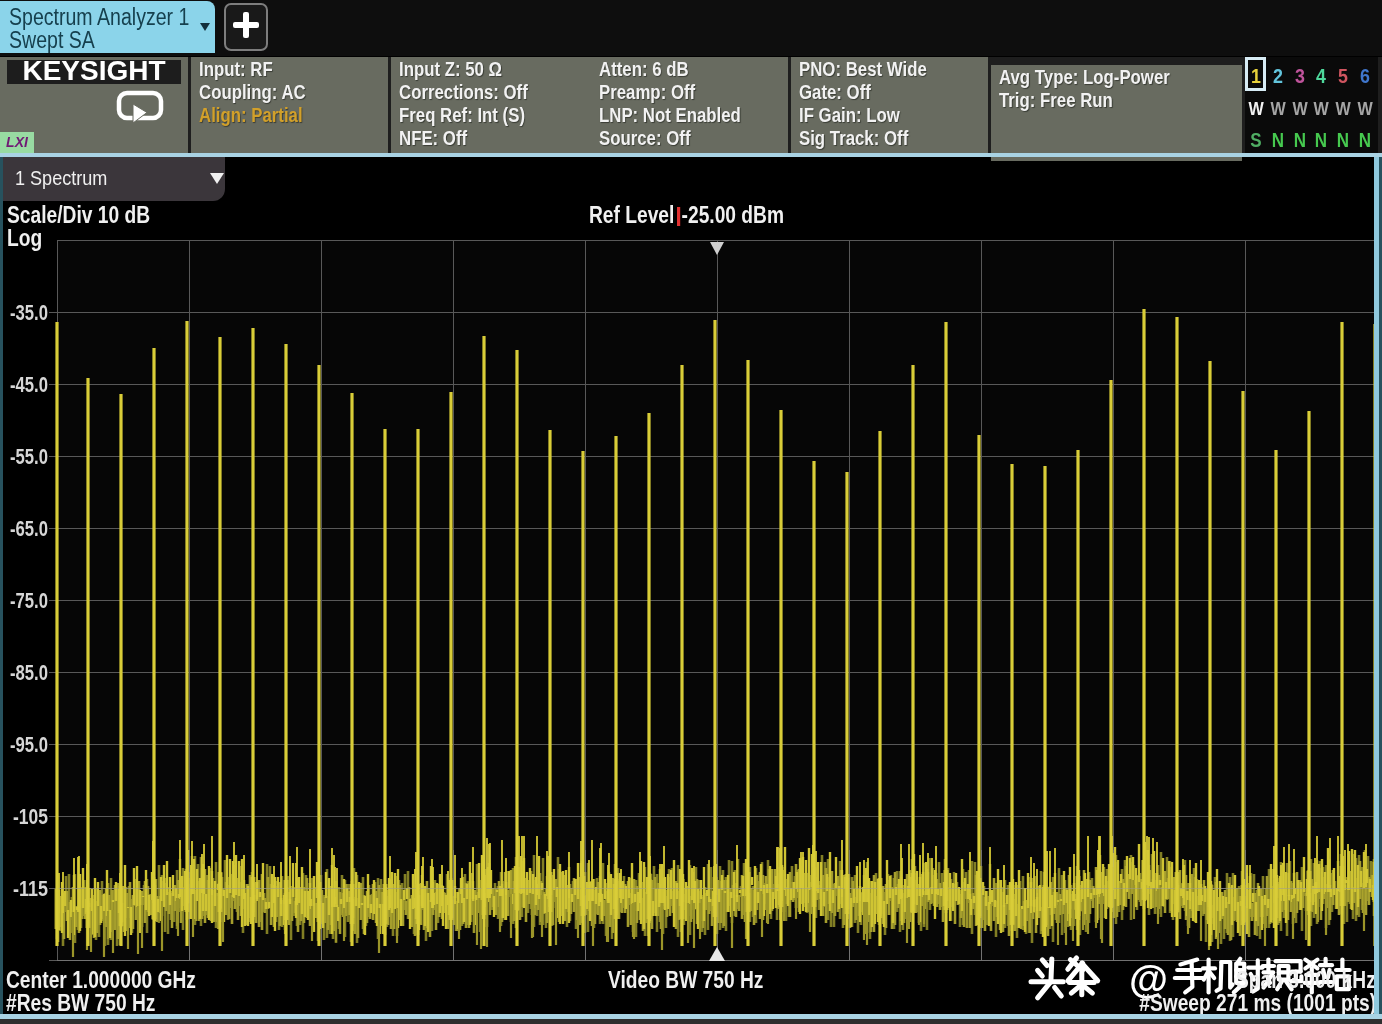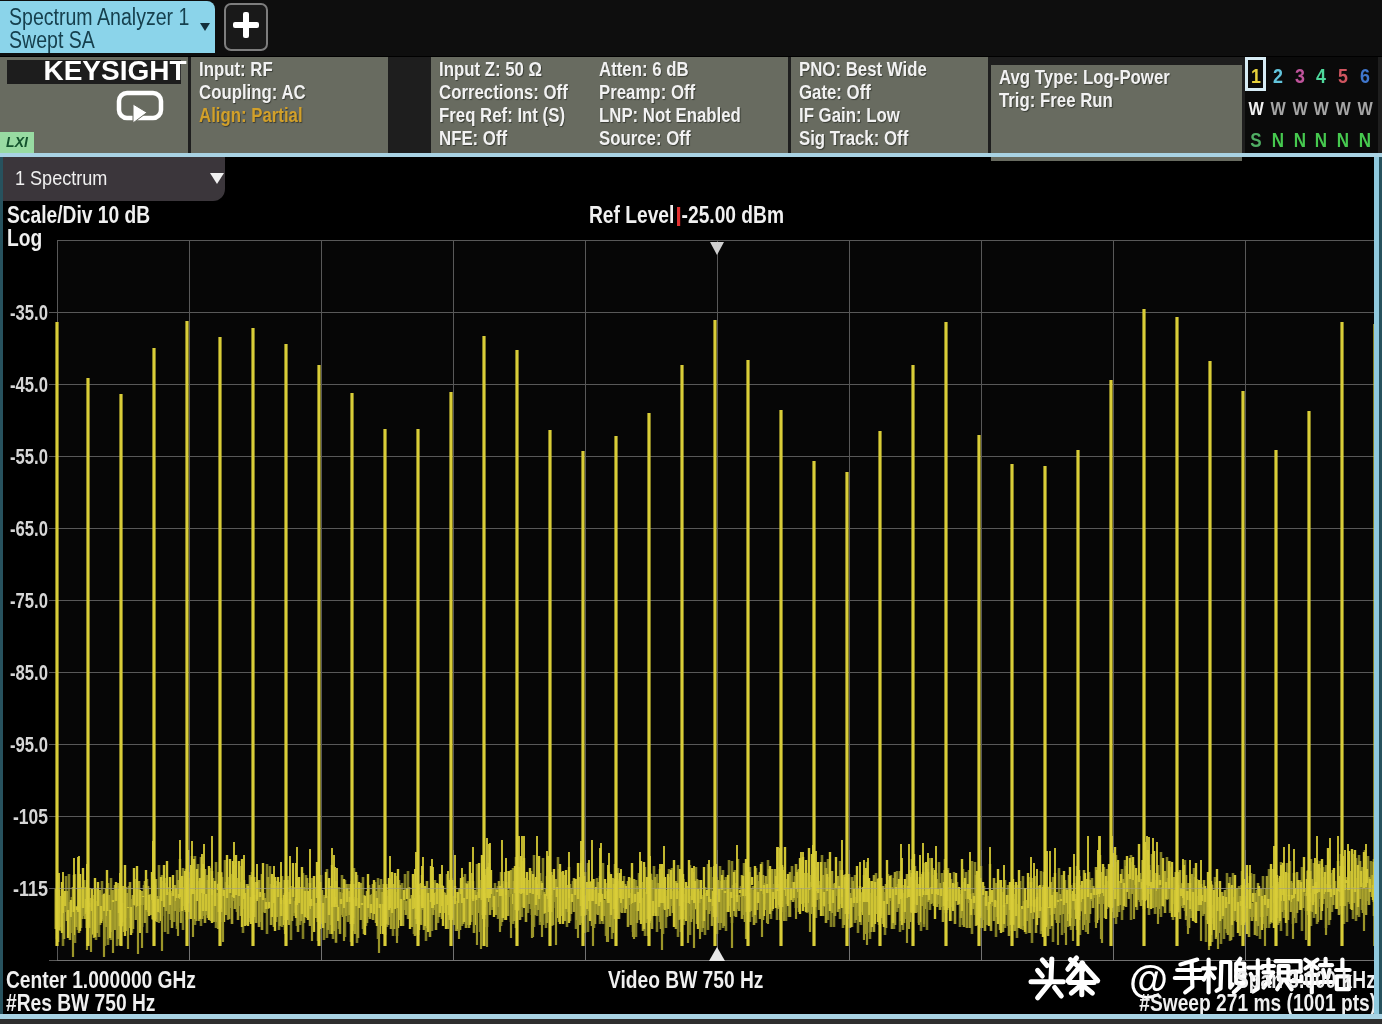--- a/index.html
+++ b/index.html
@@ -17,34 +17,34 @@
   <div style="position:absolute;left:200px;top:22px;width:0;height:0;border-left:5px solid transparent;border-right:5px solid transparent;border-top:8px solid #14303c;"></div>
 </div>
 <div style="position:absolute;left:224px;top:3px;width:44px;height:48px;background:#191919;border:2px solid #7d7d7d;border-radius:7px;">
   <div style="position:absolute;left:7px;top:17px;width:26px;height:6px;background:#fff;border-radius:2px;"></div>
   <div style="position:absolute;left:17px;top:7px;width:6px;height:26px;background:#fff;border-radius:2px;"></div>
 </div>
 
 <div style="position:absolute;left:0;top:57px;width:1382px;height:96px;background:#1e1e1e;"></div>
 <div style="position:absolute;left:0;top:57px;width:188px;height:96px;background:#686b60;">
   <div style="position:absolute;left:7px;top:3px;width:174px;height:24px;background:#1d1d1d;"></div>
-  <div style="position:absolute;left:7px;top:-2px;width:174px;text-align:center;font-size:28px;font-weight:bold;color:#fff;white-space:nowrap;margin-left:21px;">KEYSIGHT</div>
+  <div style="position:absolute;left:7px;top:-2px;width:174px;text-align:center;font-size:28px;font-weight:bold;color:#fff;white-space:nowrap;">KEYSIGHT</div>
   <svg style="position:absolute;left:112px;top:33px;" width="56" height="40" viewBox="0 0 56 40">
     <rect x="7" y="3" width="42" height="25" rx="8" fill="none" stroke="#fff" stroke-width="4.5"></rect>
     <polygon points="21,14 35,22.5 21,33" fill="#fff" stroke="#686b60" stroke-width="1"></polygon>
   </svg>
-  <div style="position:absolute;left:0px;top:75px;width:34px;height:21px;background:#98dba2;color:#14532d;
+  <div style="position:absolute;left:0px;top:75px;width:34px;height:21px;background:#98dba2;color:#701a75;
        font-size:14px;font-weight:bold;font-style:italic;text-align:center;line-height:21px;">LXI</div>
 </div>
 <div style="position:absolute;left:191px;top:57px;width:197px;height:96px;background:#686b60;">
     <div style="position:absolute;left:8px;top:1px;color:#f2f2f2;font-size:20px;font-weight:bold;transform:scaleX(0.84);transform-origin:0 0;white-space:nowrap;text-shadow:1px 1px 1px #3a3d35;">Input: RF</div>
     <div style="position:absolute;left:8px;top:24px;color:#f2f2f2;font-size:20px;font-weight:bold;transform:scaleX(0.84);transform-origin:0 0;white-space:nowrap;text-shadow:1px 1px 1px #3a3d35;">Coupling: AC</div>
     <div style="position:absolute;left:8px;top:47px;color:#d2a02a;font-size:20px;font-weight:bold;transform:scaleX(0.84);transform-origin:0 0;white-space:nowrap;text-shadow:1px 1px 1px #3a3d35;">Align: Partial</div>
   </div>
-<div style="position:absolute;left:391px;top:57px;width:227px;height:96px;background:#686b60;margin-left:40px;">
+<div style="position:absolute;left:391px;top:57px;width:227px;height:96px;background:#686b60;">
     <div style="position:absolute;left:8px;top:1px;color:#f2f2f2;font-size:20px;font-weight:bold;transform:scaleX(0.84);transform-origin:0 0;white-space:nowrap;text-shadow:1px 1px 1px #3a3d35;">Input Z: 50 Ω</div>
     <div style="position:absolute;left:8px;top:24px;color:#f2f2f2;font-size:20px;font-weight:bold;transform:scaleX(0.84);transform-origin:0 0;white-space:nowrap;text-shadow:1px 1px 1px #3a3d35;">Corrections: Off</div>
     <div style="position:absolute;left:8px;top:47px;color:#f2f2f2;font-size:20px;font-weight:bold;transform:scaleX(0.84);transform-origin:0 0;white-space:nowrap;text-shadow:1px 1px 1px #3a3d35;">Freq Ref: Int (S)</div>
     <div style="position:absolute;left:8px;top:70px;color:#f2f2f2;font-size:20px;font-weight:bold;transform:scaleX(0.84);transform-origin:0 0;white-space:nowrap;text-shadow:1px 1px 1px #3a3d35;">NFE: Off</div>
   </div>
 <div style="position:absolute;left:591px;top:57px;width:197px;height:96px;background:#686b60;">
     <div style="position:absolute;left:8px;top:1px;color:#f2f2f2;font-size:20px;font-weight:bold;transform:scaleX(0.84);transform-origin:0 0;white-space:nowrap;text-shadow:1px 1px 1px #3a3d35;">Atten: 6 dB</div>
     <div style="position:absolute;left:8px;top:24px;color:#f2f2f2;font-size:20px;font-weight:bold;transform:scaleX(0.84);transform-origin:0 0;white-space:nowrap;text-shadow:1px 1px 1px #3a3d35;">Preamp: Off</div>
     <div style="position:absolute;left:8px;top:47px;color:#f2f2f2;font-size:20px;font-weight:bold;transform:scaleX(0.84);transform-origin:0 0;white-space:nowrap;text-shadow:1px 1px 1px #3a3d35;">LNP: Not Enabled</div>
     <div style="position:absolute;left:8px;top:70px;color:#f2f2f2;font-size:20px;font-weight:bold;transform:scaleX(0.84);transform-origin:0 0;white-space:nowrap;text-shadow:1px 1px 1px #3a3d35;">Source: Off</div>

